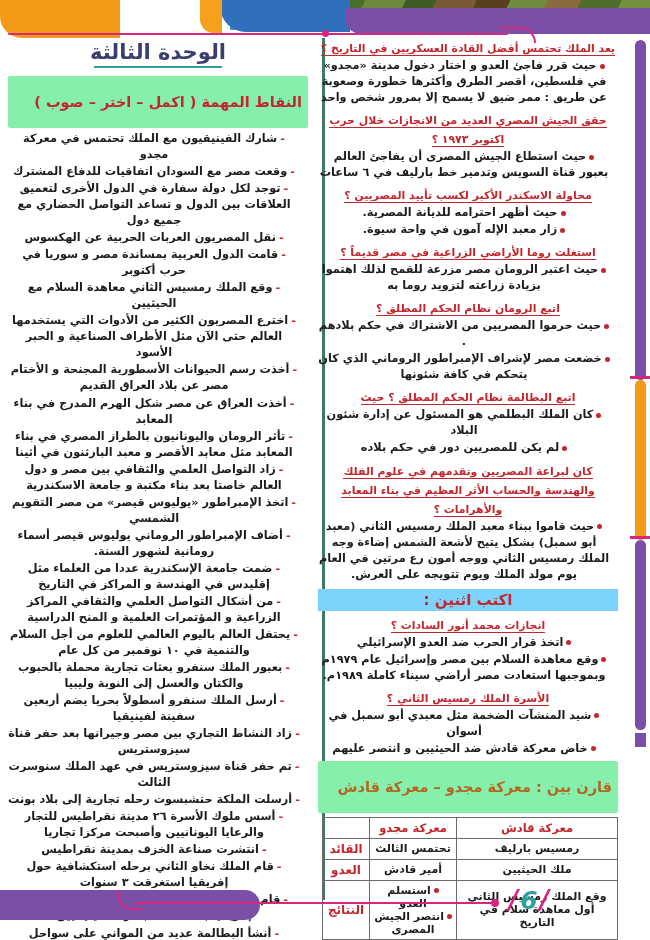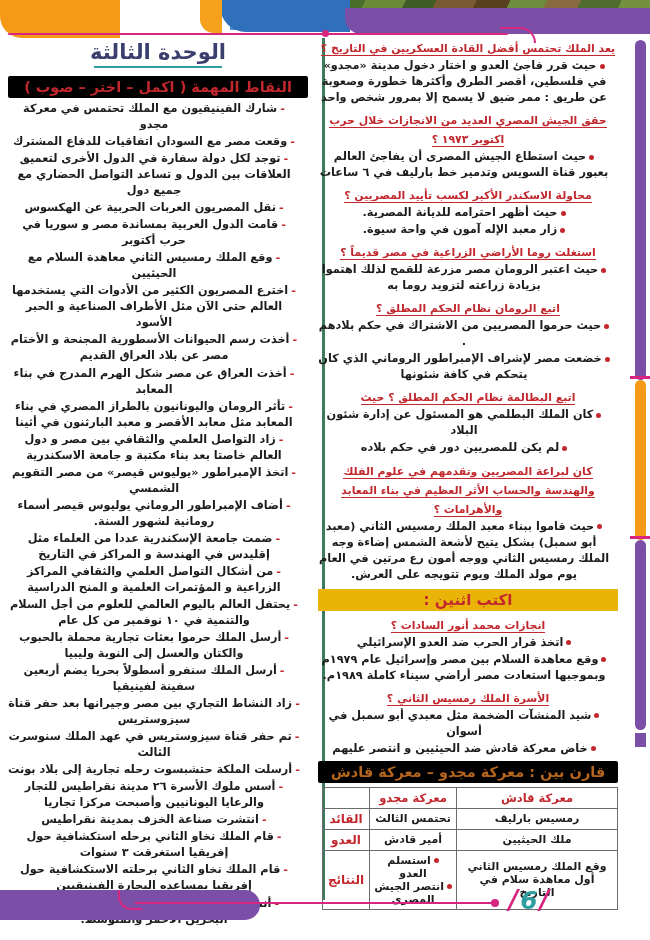--- a/index.html
+++ b/index.html
@@ -115,26 +115,26 @@
   .unit-title{
     text-align:center;font-size:21px;font-weight:bold;color:#3a3f6e;
     margin:6px 0 2px 0;letter-spacing:0;
   }
   .unit-underline{
     width:128px;height:2px;background:#2f9ea0;margin:2px auto 8px auto;
   }
 
   
   .banner{
-    background:#000000;color:#c1272d;font-weight:bold;font-size:14.5px;
-    text-align:center;padding:3px 6px;margin:4px 0 3px 0;border-radius:2px;
+    background:#86efac;color:#c1272d;font-weight:bold;font-size:14.5px;
+    padding:18px 6px;margin:4px 0 3px 0;border-radius:2px;
   }
   .banner-brown{ color:#b5651d; }
   .banner-white{
-    background:#eab308;color:#c1272d;font-weight:bold;font-size:15px;text-align:center;
+    background:#7dd3fc;color:#c1272d;font-weight:bold;font-size:15px;text-align:center;
     padding:2px 6px;margin:6px 0 3px 0;
   }
 
   
   .txt{
     font-size:11.3px;line-height:1.42;color:#1c1c1c;text-align:center;
     margin:0 8px 1px 0;font-weight:bold;
   }
   .q-wrap{text-align:center;margin:3px 0 2px 0;}
   .q-in{
@@ -204,21 +204,21 @@
         <div class="txt"><span style="color: rgb(193, 39, 45); margin-left: 3px;">-</span><span>اخترع المصريون الكثير من الأدوات التي يستخدمها العالم حتى الآن مثل الأطراف الصناعية و الحبر الأسود</span></div>
         <div class="txt"><span style="color: rgb(193, 39, 45); margin-left: 3px;">-</span><span>أخذت رسم الحيوانات الأسطورية المجنحة و الأختام مصر عن بلاد العراق القديم</span></div>
         <div class="txt"><span style="color: rgb(193, 39, 45); margin-left: 3px;">-</span><span>أخذت العراق عن مصر شكل الهرم المدرج في بناء المعابد</span></div>
         <div class="txt"><span style="color: rgb(193, 39, 45); margin-left: 3px;">-</span><span>تأثر الرومان واليونانيون بالطراز المصري في بناء المعابد مثل معابد الأقصر و معبد البارثنون في أثينا</span></div>
         <div class="txt"><span style="color: rgb(193, 39, 45); margin-left: 3px;">-</span><span>زاد التواصل العلمي والثقافي بين مصر و دول العالم خاصتا بعد بناء مكتبة و جامعة الاسكندرية</span></div>
         <div class="txt"><span style="color: rgb(193, 39, 45); margin-left: 3px;">-</span><span>اتخذ الإمبراطور «يوليوس قيصر» من مصر التقويم الشمسي</span></div>
         <div class="txt"><span style="color: rgb(193, 39, 45); margin-left: 3px;">-</span><span>أضاف الإمبراطور الروماني يوليوس قيصر أسماء رومانية لشهور السنة.</span></div>
         <div class="txt"><span style="color: rgb(193, 39, 45); margin-left: 3px;">-</span><span>ضمت جامعة الإسكندرية عددا من العلماء مثل إقليدس في الهندسة و المراكز في التاريخ</span></div>
         <div class="txt"><span style="color: rgb(193, 39, 45); margin-left: 3px;">-</span><span>من أشكال التواصل العلمي والثقافي المراكز الزراعية و المؤتمرات العلمية و المنح الدراسية</span></div>
         <div class="txt"><span style="color: rgb(193, 39, 45); margin-left: 3px;">-</span><span>يحتفل العالم باليوم العالمي للعلوم من أجل السلام والتنمية في ١٠ نوفمبر من كل عام</span></div>
-        <div class="txt"><span style="color: rgb(193, 39, 45); margin-left: 3px;">-</span><span>أرسل الملك حرموا بعثات تجارية محملة بالحبوب والكتان والعسل إلى النوبة وليبيا</span></div>
+        <div class="txt"><span style="color: rgb(193, 39, 45); margin-left: 3px;">-</span><span>بعبور الملك سنفرو بعثات تجارية محملة بالحبوب والكتان والعسل إلى النوبة وليبيا</span></div>
         <div class="txt"><span style="color: rgb(193, 39, 45); margin-left: 3px;">-</span><span>أرسل الملك سنفرو أسطولاً بحريا يضم أربعين سفينة لفينيقيا</span></div>
         <div class="txt"><span style="color: rgb(193, 39, 45); margin-left: 3px;">-</span><span>زاد النشاط التجاري بين مصر وجيرانها بعد حفر قناة سيزوستريس</span></div>
         <div class="txt"><span style="color: rgb(193, 39, 45); margin-left: 3px;">-</span><span>تم حفر قناة سيزوستريس في عهد الملك سنوسرت الثالث</span></div>
         <div class="txt"><span style="color: rgb(193, 39, 45); margin-left: 3px;">-</span><span>أرسلت الملكة حتشبسوت رحله تجارية إلى بلاد بونت</span></div>
         <div class="txt"><span style="color: rgb(193, 39, 45); margin-left: 3px;">-</span><span>أسس ملوك الأسرة ٢٦ مدينة نقراطيس للتجار والرعايا اليونانيين وأصبحت مركزا تجاريا</span></div>
         <div class="txt"><span style="color: rgb(193, 39, 45); margin-left: 3px;">-</span><span>انتشرت صناعة الخزف بمدينة نقراطيس</span></div>
         <div class="txt"><span style="color: rgb(193, 39, 45); margin-left: 3px;">-</span><span>قام الملك نخاو الثاني برحله استكشافية حول إفريقيا استغرقت ٣ سنوات</span></div>
         <div class="txt"><span style="color: rgb(193, 39, 45); margin-left: 3px;">-</span><span>قام الملك نخاو الثاني برحلته الاستكشافية حول إفريقيا بمساعده البحارة الفينيقيين</span></div>
         <div class="txt"><span style="color: rgb(193, 39, 45); margin-left: 3px;">-</span><span>أنشأ البطالمة عديد من المواني على سواحل البحرين الأحمر والمتوسط.</span></div>
       </div>

